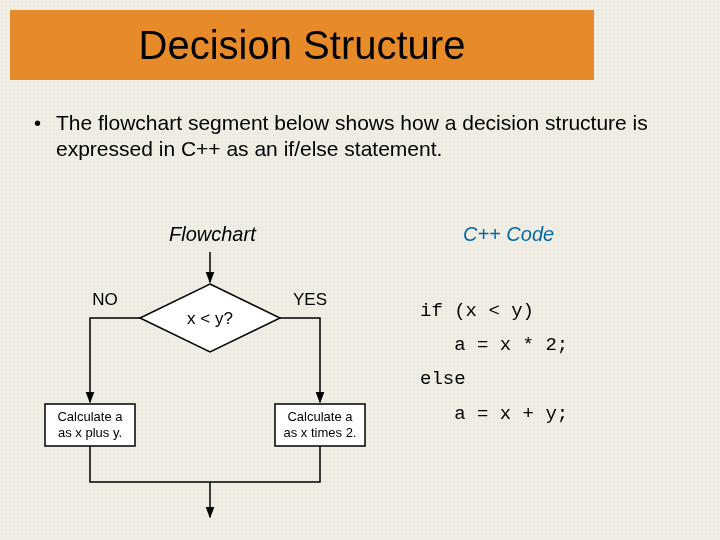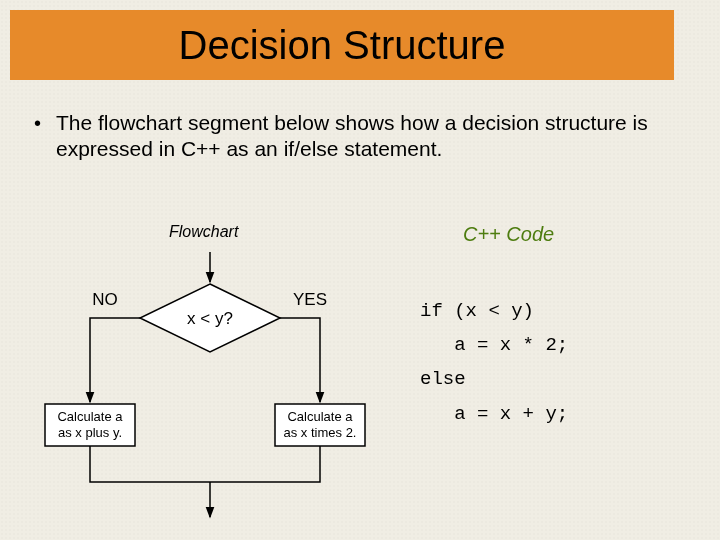--- a/index.html
+++ b/index.html
@@ -9,21 +9,21 @@
     background: #f0ede4;
     background-image: radial-gradient(rgba(0,0,0,0.015) 1px, transparent 1px);
     background-size: 4px 4px;
     font-family: Arial, Helvetica, sans-serif;
     position: relative;
     overflow: hidden;
   }
   .title-bar {
     position: absolute;
     top: 10px; left: 10px;
-    width: 664px; height: 70px;
+    width: 584px; height: 70px;
     background: #e78a2a;
     display: flex;
     align-items: center;
     justify-content: center;
   }
   .title-bar h1 {
     font-family: Arial, sans-serif;
     font-weight: normal;
     font-size: 40px;
     color: #000;
@@ -41,29 +41,29 @@
   .bullet-dot {
     width: 22px;
     flex: 0 0 22px;
     font-size: 20px;
     line-height: 1.3;
   }
   .label-flowchart {
     position: absolute;
     top: 223px; left: 169px;
     font-style: italic;
-    font-size: 16px;
+    font-size: 20px;
     color: #000;
   }
   .label-code {
     position: absolute;
     top: 223px; left: 463px;
     font-style: italic;
     font-size: 20px;
-    color: #4d7c0f;
+    color: #0369a1;
   }
   
   .flow-svg {
     position: absolute;
     top: 252px; left: 20px;
     width: 370px; height: 275px;
   }
   .code-block {
     position: absolute;
     top: 294px; left: 420px;

